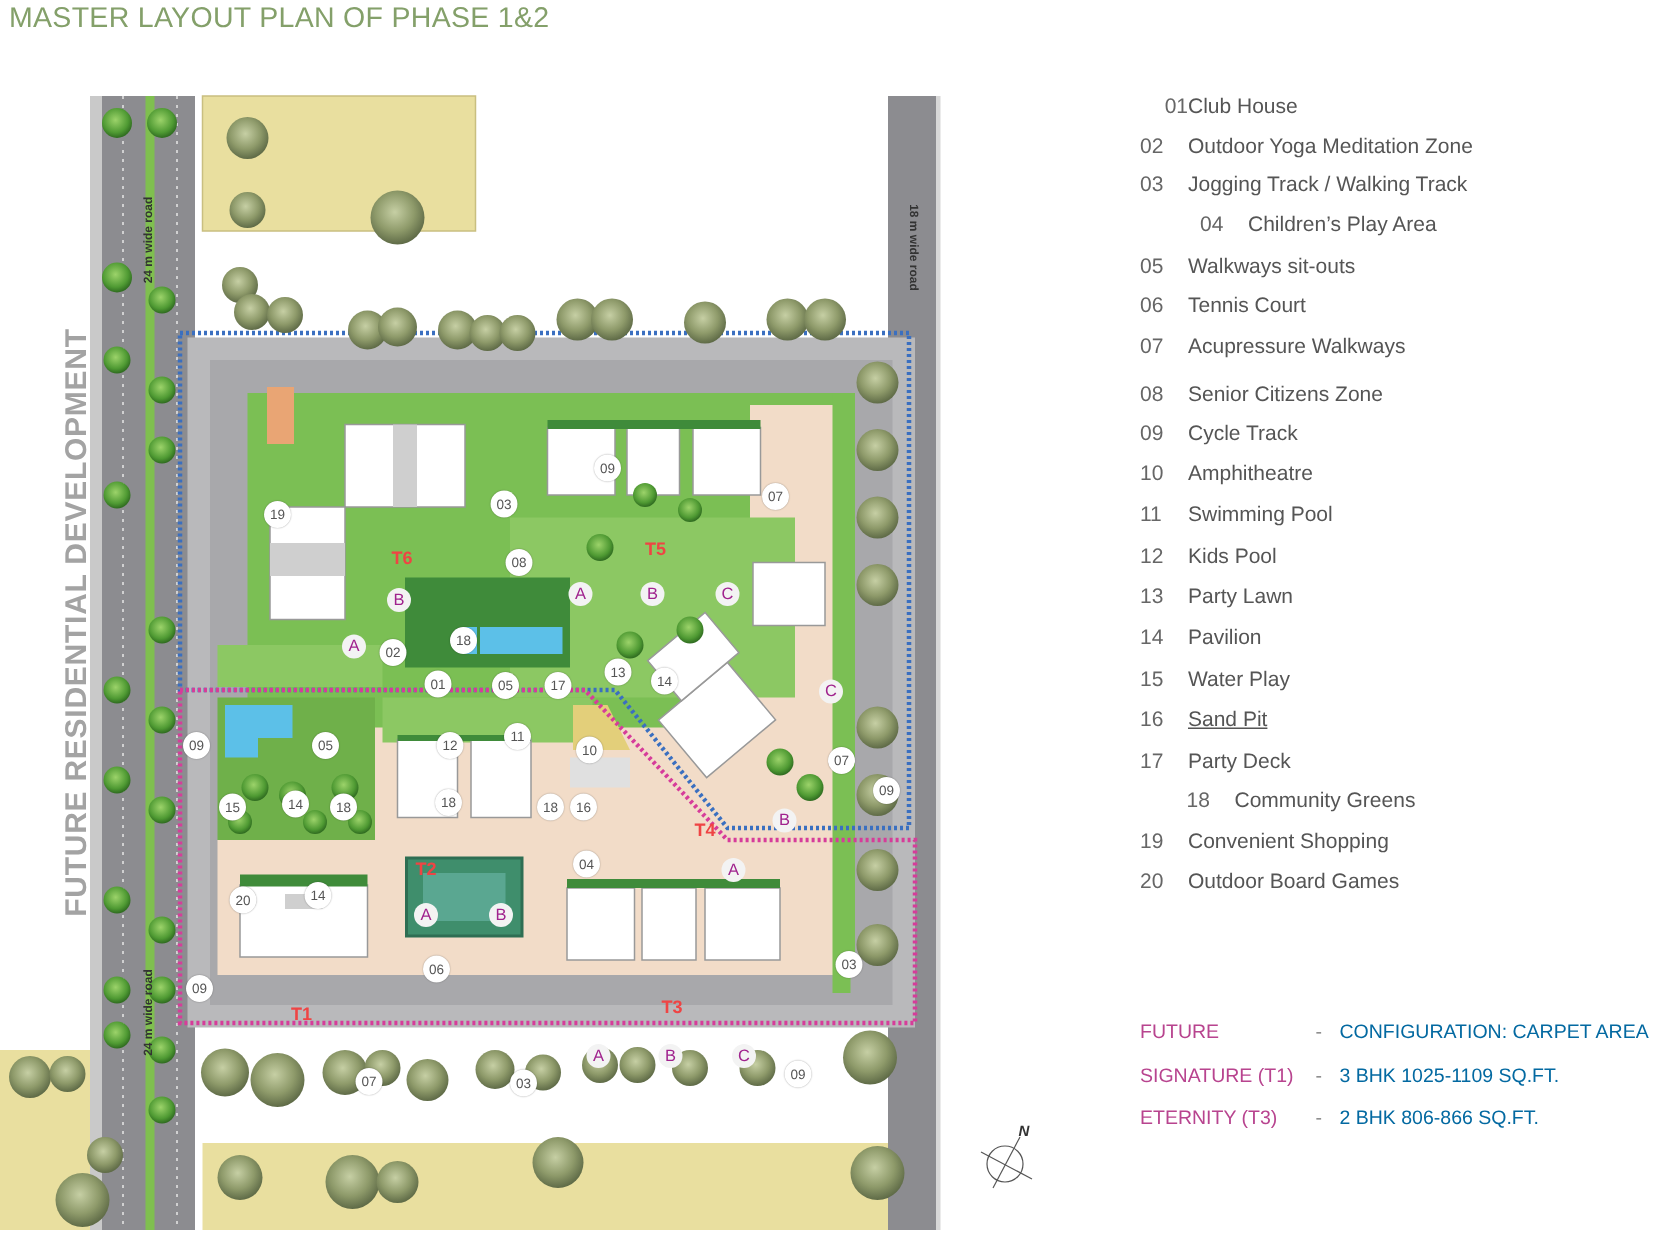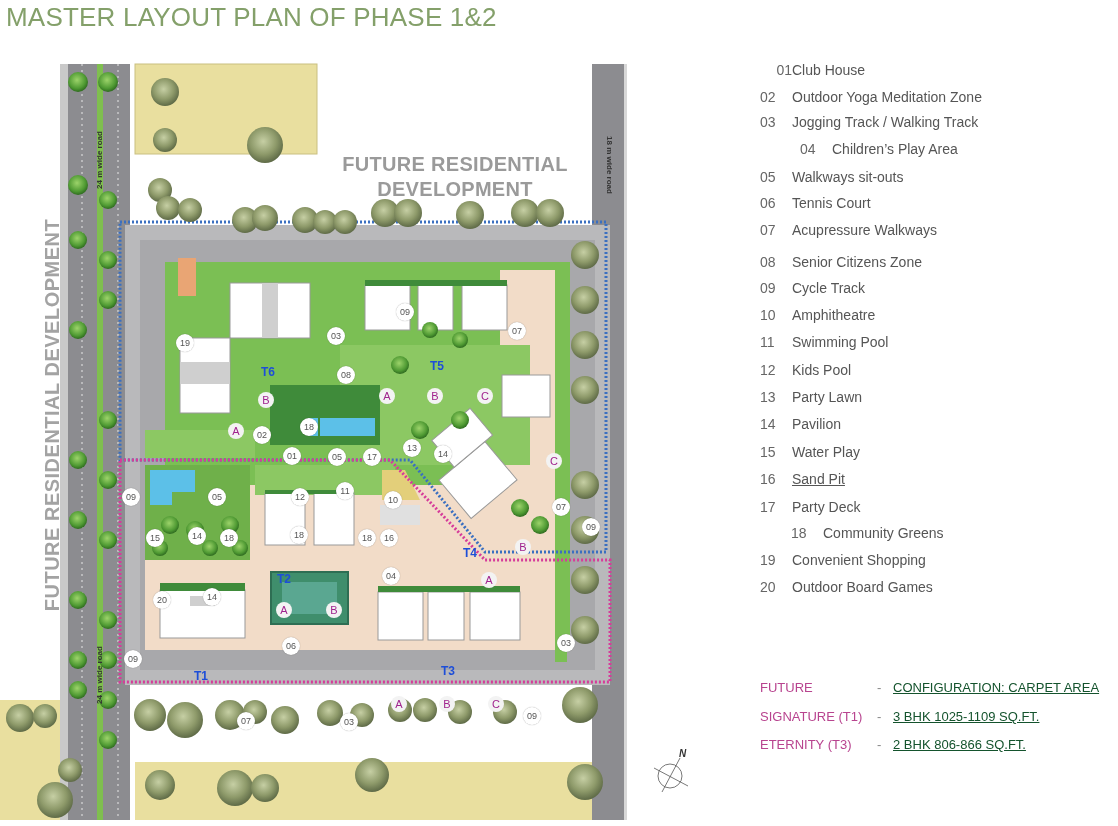--- a/index.html
+++ b/index.html
@@ -1,21 +1,21 @@
 <!DOCTYPE html>
 <html><head>
 <meta charset="utf-8">
 <style>
   * { box-sizing: border-box; margin: 0; padding: 0; }
   html, body { width: 1118px; height: 826px; background: #ffffff; overflow: hidden; }
   body { position: relative; font-family: "Liberation Sans", sans-serif; }
 
   .page-title {
     position: absolute; left: 6px; top: 2px;
-    font-size: 26px; color: #84a06a; letter-spacing: 0.2px; font-weight: normal;
+    font-size: 19px; color: #84a06a; letter-spacing: 0.2px; font-weight: normal;
   }
 
   
   .map { position: absolute; left: 0; top: 60px; width: 630px; height: 766px; }
   .map svg { position: absolute; left: 0; top: 0; }
 
   .future-top {
     position: absolute; left: 330px; top: 92px; width: 250px;
     text-align: center; font-weight: bold; font-size: 20px; line-height: 25px;
     color: #9a9a9a; letter-spacing: 0.3px;
@@ -32,21 +32,21 @@
   }
   .road-label.left { transform: translate(-50%, -50%) rotate(-90deg); }
 
   .tag {
     position: absolute; width: 18px; height: 18px; border-radius: 50%;
     background: #ffffff; color: #555; font-size: 9px; line-height: 18px;
     text-align: center; transform: translate(-50%, -50%);
     box-shadow: 0 0 1px rgba(0,0,0,0.4);
   }
   .tower {
-    position: absolute; font-weight: bold; font-size: 12px; color: #1d4ed8;
+    position: absolute; font-weight: bold; font-size: 12px; color: #ef4444;
     transform: translate(-50%, -50%);
   }
   .wing {
     position: absolute; width: 16px; height: 16px; border-radius: 50%;
     background: #f3f3f3; color: #a0238e; font-size: 11px; line-height: 16px;
     text-align: center; transform: translate(-50%, -50%);
   }
   .compass { position: absolute; left: 652px; top: 746px; }
 
   
@@ -56,21 +56,21 @@
     font-size: 14px; color: #555;
   }
   .legend-num { display: inline-block; width: 32px; color: #666; }
 
   .config { position: absolute; left: 760px; top: 680px; }
   .config-row {
     position: absolute; left: 0; white-space: nowrap; font-size: 13px; color: #666;
   }
   .config-name { position: absolute; left: 0; color: #b8448f; }
   .config-dash { position: absolute; left: 117px; color: #888; }
-  .config-val { position: absolute; left: 133px; color: #14532d; text-decoration: underline; }
+  .config-val { position: absolute; left: 133px; color: #0369a1; }
 </style>
 </head>
 <body>
 
 <h1 class="page-title">MASTER LAYOUT PLAN OF PHASE 1&amp;2</h1>
 
 <div class="map">
   <svg width="630" height="766" viewBox="0 60 630 766">
     <defs>
       <radialGradient id="treeDark" cx="45%" cy="40%" r="60%">
@@ -239,24 +239,20 @@
       <circle cx="430" cy="330" r="8"></circle>
         <circle cx="460" cy="340" r="8"></circle>
         <circle cx="400" cy="365" r="9"></circle>
       <circle cx="460" cy="420" r="9"></circle>
         <circle cx="420" cy="430" r="9"></circle>
       <circle cx="520" cy="508" r="9"></circle>
         <circle cx="540" cy="525" r="9"></circle>
     </g>
   </svg>
 
-  <div class="future-top">
-    <div>FUTURE RESIDENTIAL</div>
-    <div>DEVELOPMENT</div>
-  </div>
   <div class="future-left">FUTURE RESIDENTIAL DEVELOPMENT</div>
 
   <div class="road-label left" style="left:99px;top:100px;">24 m wide road</div>
   <div class="road-label left" style="left:99px;top:615px;">24 m wide road</div>
   <div class="road-label" style="left:609px;top:105px;">18 m wide road</div>
 
   <div class="tag" style="left:405px;top:252px;">09</div>
   <div class="tag" style="left:336px;top:276px;">03</div>
   <div class="tag" style="left:517px;top:271px;">07</div>
   <div class="tag" style="left:185px;top:283px;">19</div>

